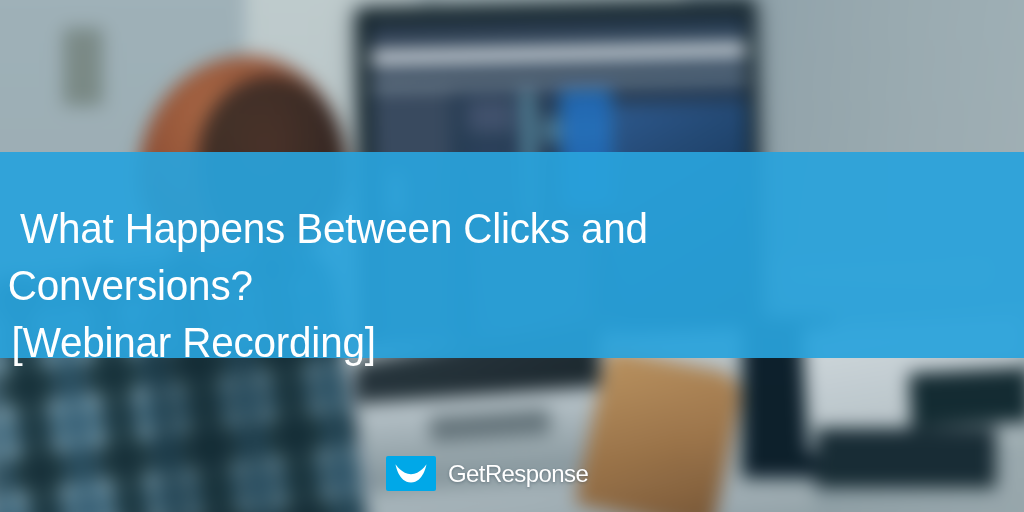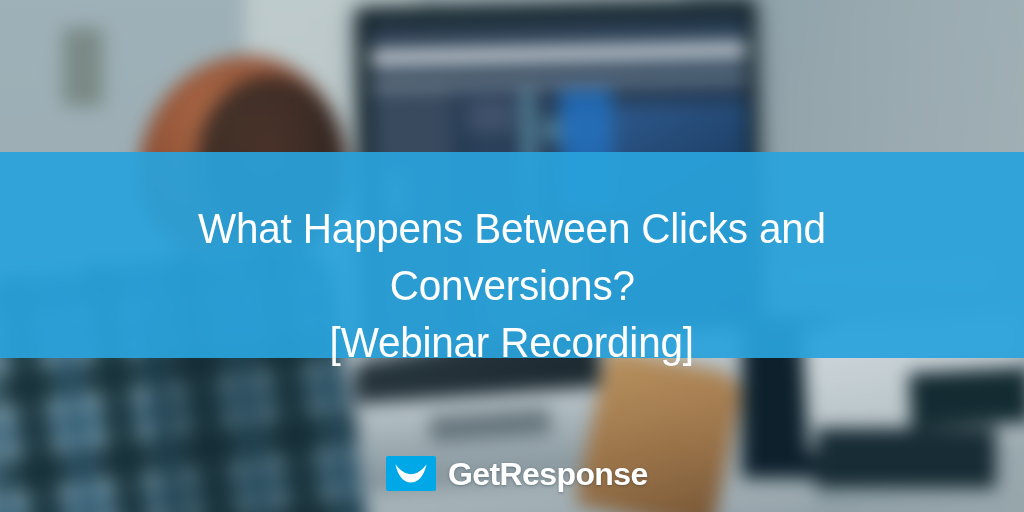--- a/index.html
+++ b/index.html
@@ -306,21 +306,21 @@
     opacity: .93;
   }
   .banner-inner {
     position: absolute;
     left: 0;
     top: 152px;
     width: 1024px;
     height: 267px;
     display: flex;
     flex-direction: column;
-    align-items: center;
+    align-items: flex-start;
     justify-content: center;
   }
   .title-line {
     color: #ffffff;
     font-family: "Liberation Sans", sans-serif;
     font-weight: 400;
     font-size: 43px;
     line-height: 57px;
     letter-spacing: -0.2px;
     text-align: center;
@@ -344,22 +344,22 @@
     border-radius: 2px;
     display: flex;
     align-items: center;
     justify-content: center;
     flex: 0 0 auto;
   }
   .logo-mark svg { display: block; }
   .logo-word {
     color: #ffffff;
     font-family: "Liberation Sans", sans-serif;
-    font-weight: 700;
-    font-size: 32px;
+    font-weight: 400;
+    font-size: 24px;
     line-height: 34px;
     letter-spacing: -0.6px;
     white-space: nowrap;
     text-shadow: 0 1px 3px rgba(20,40,55,.35);
   }
 </style>
 </head>
 <body>
 
 <div class="canvas">

